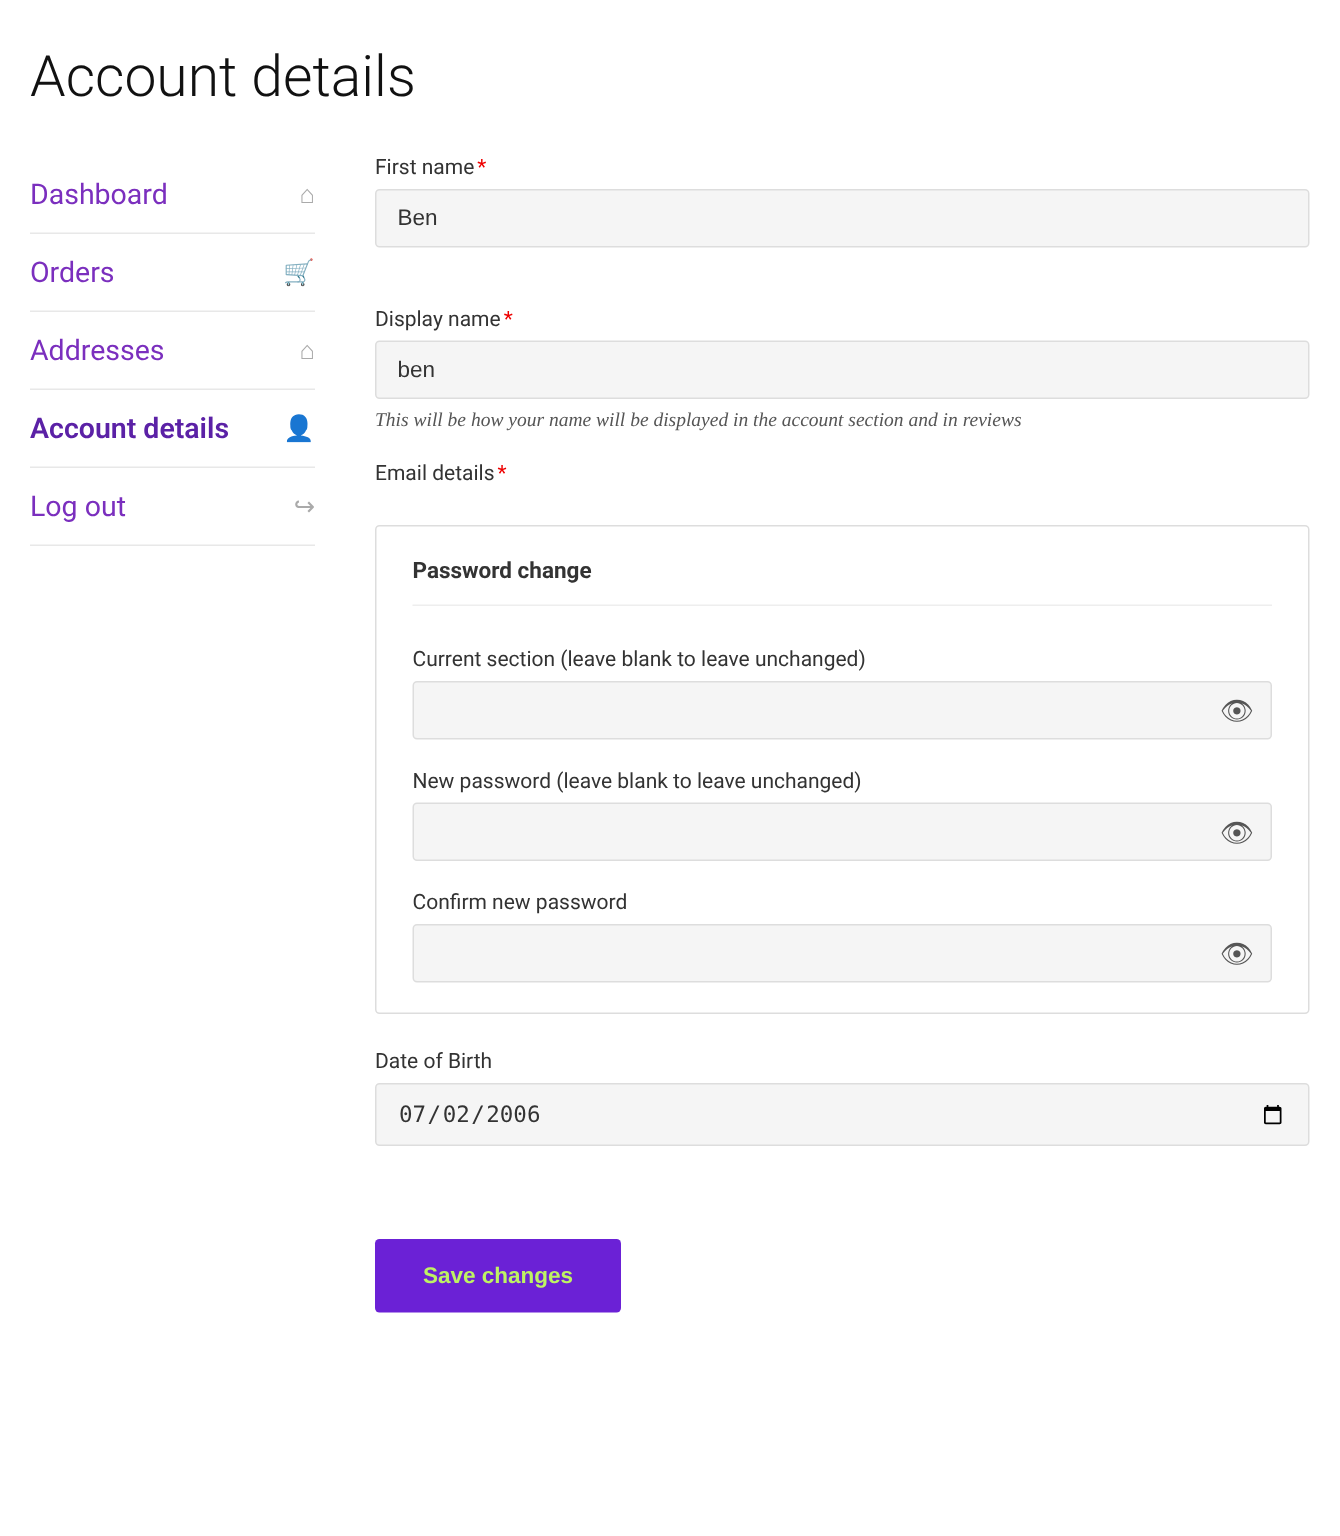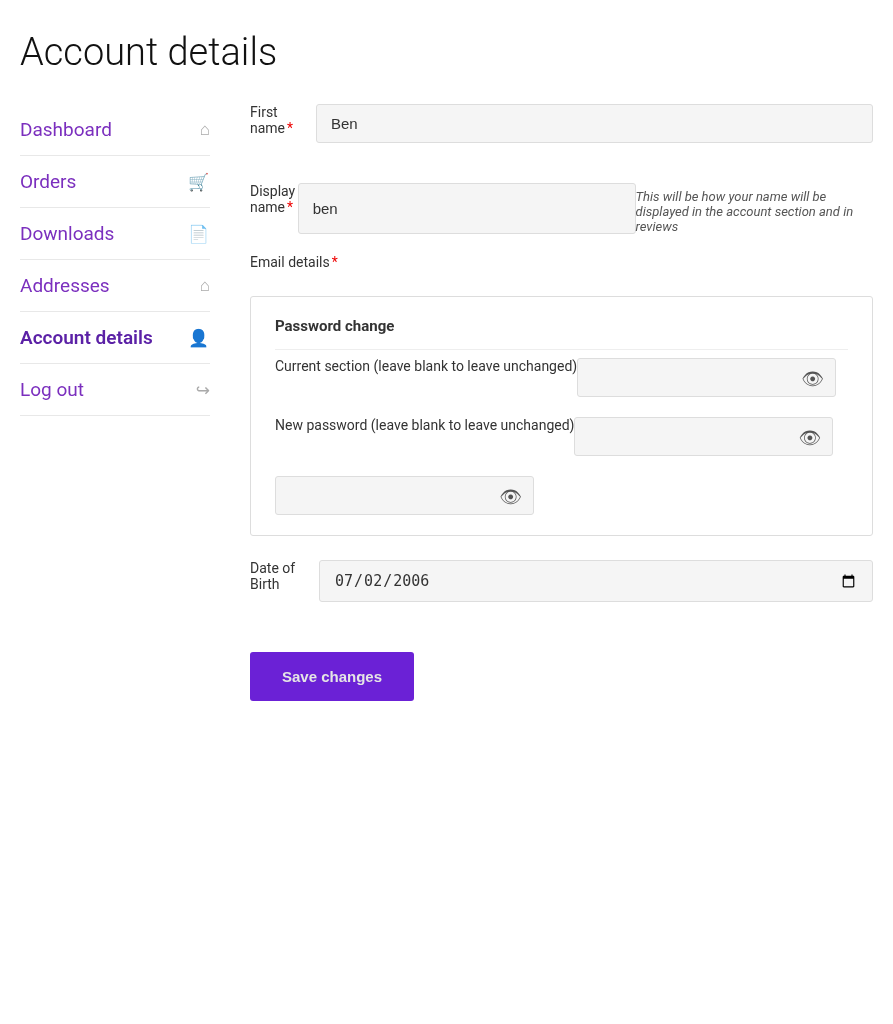--- a/index.html
+++ b/index.html
@@ -58,21 +58,21 @@
       flex: 1;
       padding-left: 40px;
     }
     .form-row {
       display: flex;
       gap: 20px;
       margin-bottom: 20px;
     }
     .form-group {
       display: flex;
-      flex-direction: row;
+      flex-direction: column;
       flex: 1;
       margin-bottom: 20px;
     }
     .form-group.half {
       flex: 1;
     }
     label {
       font-size: 14px;
       margin-bottom: 6px;
       color: #333;
@@ -92,32 +92,33 @@
       background: #f5f5f5;
       font-size: 15px;
       color: #333;
       outline: none;
     }
     .display-name-hint {
       font-style: italic;
       font-size: 13px;
       color: #555;
       margin-top: 6px;
+      font-family: Liberation Serif, serif;
     }
     
     .password-section {
       border: 1px solid #ddd;
       border-radius: 3px;
       padding: 20px 24px;
       margin-bottom: 24px;
     }
     .password-section-title {
       font-size: 15px;
       font-weight: 700;
-      margin-bottom: 8px;
+      margin-bottom: 28px;
       padding-bottom: 14px;
       border-bottom: 1px solid #eee;
     }
     .password-field-wrapper {
       position: relative;
     }
     .password-field-wrapper input {
       padding-right: 44px;
     }
     .eye-icon {
@@ -126,28 +127,28 @@
       top: 50%;
       transform: translateY(-50%);
       cursor: pointer;
       color: #555;
       font-size: 18px;
       user-select: none;
     }
     
     .save-button {
       background: #6b21d6;
-      color: #e5e5e5;
+      color: #bef264;
       border: none;
       border-radius: 3px;
       padding: 16px 32px;
       font-size: 15px;
       font-weight: 600;
       cursor: pointer;
-      margin-top: 10px;
+      margin-top: 22px;
     }
     .dob-section {
       margin-bottom: 40px;
     }
   </style>
 </head>
 <body>
 
 <div class="page-container">
   <h1>Account details</h1>
@@ -159,24 +160,20 @@
       <a class="sidebar-item" href="#">
         <span class="sidebar-item-label">Dashboard</span>
         <span class="sidebar-icon">⌂</span>
       </a>
 
       <a class="sidebar-item" href="#">
         <span class="sidebar-item-label">Orders</span>
         <span class="sidebar-icon">🛒</span>
       </a>
 
-      <a class="sidebar-item" href="#">
-        <span class="sidebar-item-label">Downloads</span>
-        <span class="sidebar-icon">📄</span>
-      </a>
 
       <a class="sidebar-item" href="#">
         <span class="sidebar-item-label">Addresses</span>
         <span class="sidebar-icon">⌂</span>
       </a>
 
       <a class="sidebar-item active" href="#">
         <span class="sidebar-item-label">Account details</span>
         <span class="sidebar-icon" style="color:#7b2fbe;">👤</span>
       </a>
@@ -230,20 +227,21 @@
 
         <div class="form-group">
           <label>New password (leave blank to leave unchanged)</label>
           <div class="password-field-wrapper">
             <input type="password" value="" style="">
             <span class="eye-icon">👁</span>
           </div>
         </div>
 
         <div class="form-group" style="margin-bottom:0;">
+          <label>Confirm new password</label>
           <div class="password-field-wrapper">
             <input type="password" value="" style="">
             <span class="eye-icon">👁</span>
           </div>
         </div>
       </div>
 
       
       <div class="dob-section form-group">
         <label>Date of Birth</label>

